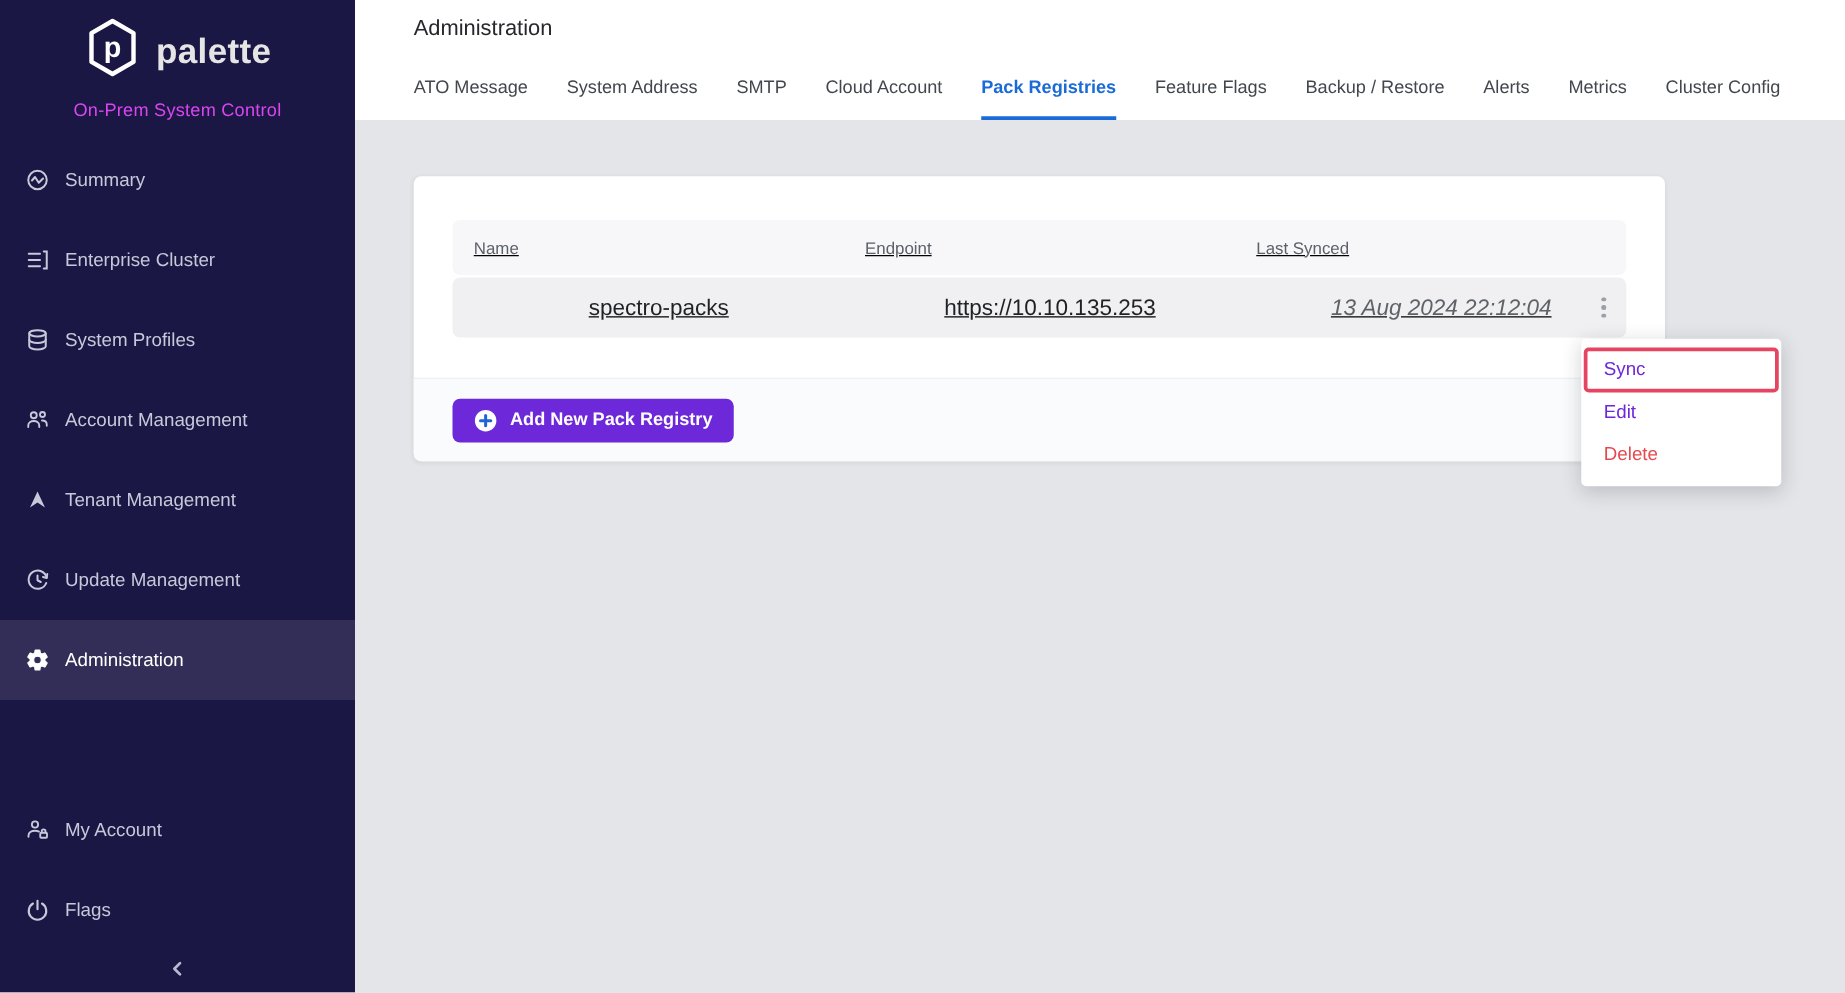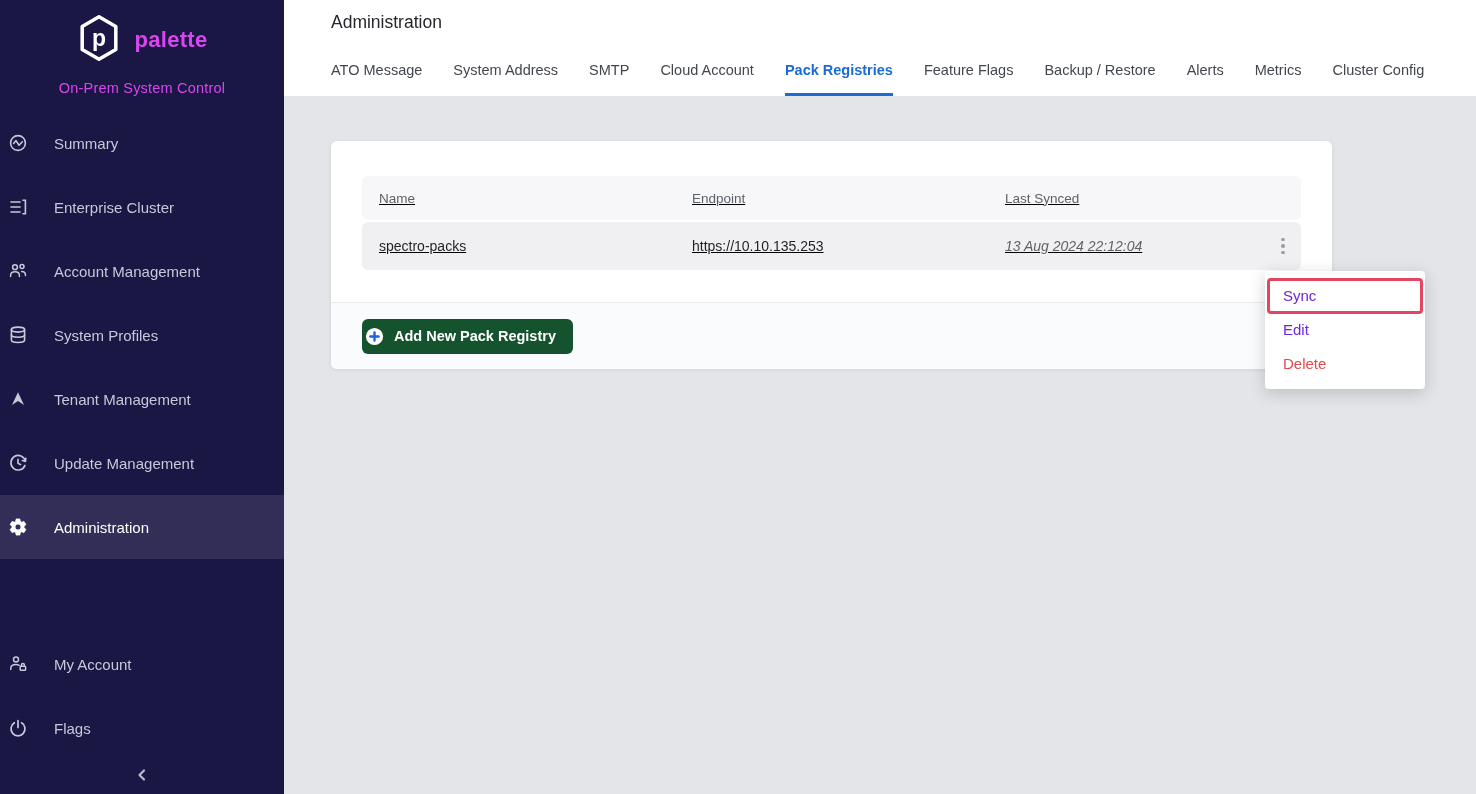--- a/index.html
+++ b/index.html
@@ -5,24 +5,24 @@
   * { margin:0; padding:0; box-sizing:border-box; }
   html,body { width:1476px; height:794px; overflow:hidden; }
   body { font-family:"Liberation Sans", sans-serif; background:#e4e5e8; position:relative; }
 
   
   .app { display:flex; width:1476px; height:794px; }
 
   
   .sidebar { width:284px; min-width:284px; height:794px; background:#1a1744; position:relative; color:#c7c8da; }
   .logo-row { display:flex; align-items:center; justify-content:center; gap:12px; padding-top:13px; }
-  .brand-text { color:#d946ef; font-size:22px; font-weight:bold; letter-spacing:.3px; }
+  .brand-text { color:#e5e5e5; font-size:28px; font-weight:bold; letter-spacing:.3px; }
   .sidebar-subtitle { text-align:center; color:#d946ef; font-size:14.5px; font-weight:500; margin-top:13px; letter-spacing:.2px; }
   .nav { margin-top:15px; }
-  .nav-item { height:64px; display:flex; align-items:center; padding-left:8px; gap:26px; font-size:15px; color:#c7c8da; cursor:pointer; }
+  .nav-item { height:64px; display:flex; align-items:center; padding-left:20px; gap:12px; font-size:15px; color:#c7c8da; cursor:pointer; }
   .nav-item.active { background:#322e57; color:#fff; }
   .nav-item .ic { width:20px; height:20px; display:flex; align-items:center; justify-content:center; }
   .nav-item svg { stroke:#c7c8da; }
   .nav-item.active svg { stroke:#fff; }
   .sidebar-bottom { position:absolute; bottom:0; left:0; width:100%; }
   .collapse-row { height:34px; display:flex; align-items:center; justify-content:center; }
 
   
   .main { flex:1; display:flex; flex-direction:column; }
   .topbar { height:96px; background:#fff; position:relative; }
@@ -32,27 +32,27 @@
   .tab.active { color:#1a6bd8; border-bottom-color:#1a6bd8; font-weight:700; }
 
   .content { flex:1; background:#e4e5e8; padding:45px 0 0 47px; }
 
   
   .card { width:1001px; background:#fff; border-radius:6px; box-shadow:0 1px 4px rgba(20,20,40,.08); }
   .card-body { padding:35px 31px 32px;text-decoration:underline; }
   .thead { height:44px; background:#f7f7f9; border-radius:6px; display:grid; grid-template-columns:1fr 1fr 1fr; align-items:center; margin-bottom:2px; }
   .thead .th { padding-left:17px; font-size:13.5px; color:#5c6068; }
   .trow { height:48px; background:#f0f0f2; border-radius:6px; display:grid; grid-template-columns:1fr 1fr 1fr; align-items:center; position:relative; }
-  .trow .td { padding-left:17px; font-size:14px; color:#1f2125; }
+  .trow .td { padding-left:17px; font-size:18px; color:#1f2125;text-align:center; }
   .trow .td.synced { font-style:italic; color:#5f6368; }
   .kebab { position:absolute; right:6px; top:50%; transform:translateY(-50%); width:24px; height:32px; display:flex; flex-direction:column; align-items:center; justify-content:center; gap:3px; cursor:pointer; }
   .kebab i { width:3.5px; height:3.5px; border-radius:50%; background:#9aa0a8; }
 
   .card-footer { height:67px; background:#fafbfc; border-top:1px solid #e9e9ec; border-radius:0 0 6px 6px; display:flex; align-items:center; padding-left:31px; }
-  .add-btn { display:flex; align-items:center; gap:10px; height:35px; padding:0 17px 0 3px; background:#14532d; color:#fff; border:none; border-radius:6px; font-size:14.5px; font-weight:600; font-family:"Liberation Sans",sans-serif; cursor:pointer; }
+  .add-btn { display:flex; align-items:center; gap:10px; height:35px; padding:0 17px 0 17px; background:#6d28d9; color:#fff; border:none; border-radius:6px; font-size:14.5px; font-weight:600; font-family:"Liberation Sans",sans-serif; cursor:pointer; }
 
   
   .context-menu { position:fixed; left:1265px; top:271px; width:160px; background:#fff; border-radius:4px; box-shadow:0 4px 16px rgba(30,30,50,.2); padding:8px 0; z-index:50; }
   .menu-item { height:34px; line-height:34px; padding-left:18px; font-size:15px; color:#6d28d9; cursor:pointer; }
   .menu-item.danger { color:#e5484d; }
   .target-highlight { position:absolute; left:2px; right:2px; top:7px; height:36px; border:3px solid #e54560; border-radius:4px; pointer-events:none; }
 </style>
 </head>
 <body>
 
@@ -86,38 +86,38 @@
             <line x1="3" y1="5" x2="12" y2="5"></line>
               <line x1="3" y1="10" x2="12" y2="10"></line>
               <line x1="3" y1="15" x2="12" y2="15"></line>
             <path d="M15 3.2 h2.4 v13.6 h-2.4"></path>
           </svg>
         </span>
         <span>Enterprise Cluster</span>
       </div>
       <div class="nav-item">
         <span class="ic">
+          <svg width="20" height="20" viewBox="0 0 20 20" fill="none" stroke-width="1.6" stroke-linecap="round">
+            <ellipse cx="10" cy="4.6" rx="6.6" ry="2.5"></ellipse>
+            <path d="M3.4 4.6 v5.2 c0 1.4 3 2.5 6.6 2.5 s6.6 -1.1 6.6 -2.5 v-5.2"></path>
+            <path d="M3.4 9.8 v5.2 c0 1.4 3 2.5 6.6 2.5 s6.6 -1.1 6.6 -2.5 v-5.2"></path>
+          </svg>
+        </span>
+        <span>System Profiles</span>
+      </div>
+      <div class="nav-item">
+        <span class="ic">
           <svg width="20" height="20" viewBox="0 0 20 20" fill="none" stroke-width="1.5" stroke-linecap="round" stroke-linejoin="round">
             <circle cx="7" cy="6.2" r="2.4"></circle>
               <circle cx="14" cy="5.6" r="2"></circle>
             <path d="M2.6 15.6 v-1.2 c0 -2.2 2 -3.6 4.4 -3.6 s4.4 1.4 4.4 3.6 v1.2"></path>
             <path d="M13.6 10.4 c2.2 0 3.8 1.3 3.8 3.2 v1"></path>
           </svg>
         </span>
         <span>Account Management</span>
-      </div>
-      <div class="nav-item">
-        <span class="ic">
-          <svg width="20" height="20" viewBox="0 0 20 20" fill="none" stroke-width="1.6" stroke-linecap="round">
-            <ellipse cx="10" cy="4.6" rx="6.6" ry="2.5"></ellipse>
-            <path d="M3.4 4.6 v5.2 c0 1.4 3 2.5 6.6 2.5 s6.6 -1.1 6.6 -2.5 v-5.2"></path>
-            <path d="M3.4 9.8 v5.2 c0 1.4 3 2.5 6.6 2.5 s6.6 -1.1 6.6 -2.5 v-5.2"></path>
-          </svg>
-        </span>
-        <span>System Profiles</span>
       </div>
       <div class="nav-item">
         <span class="ic">
           <svg width="20" height="20" viewBox="0 0 20 20" fill="none">
             <path class="fillpart" d="M10 3.2 L16 16 L10 12 L4 16 Z" fill="#c7c8da" stroke="none"></path>
           </svg>
         </span>
         <span>Tenant Management</span>
       </div>
       <div class="nav-item">

